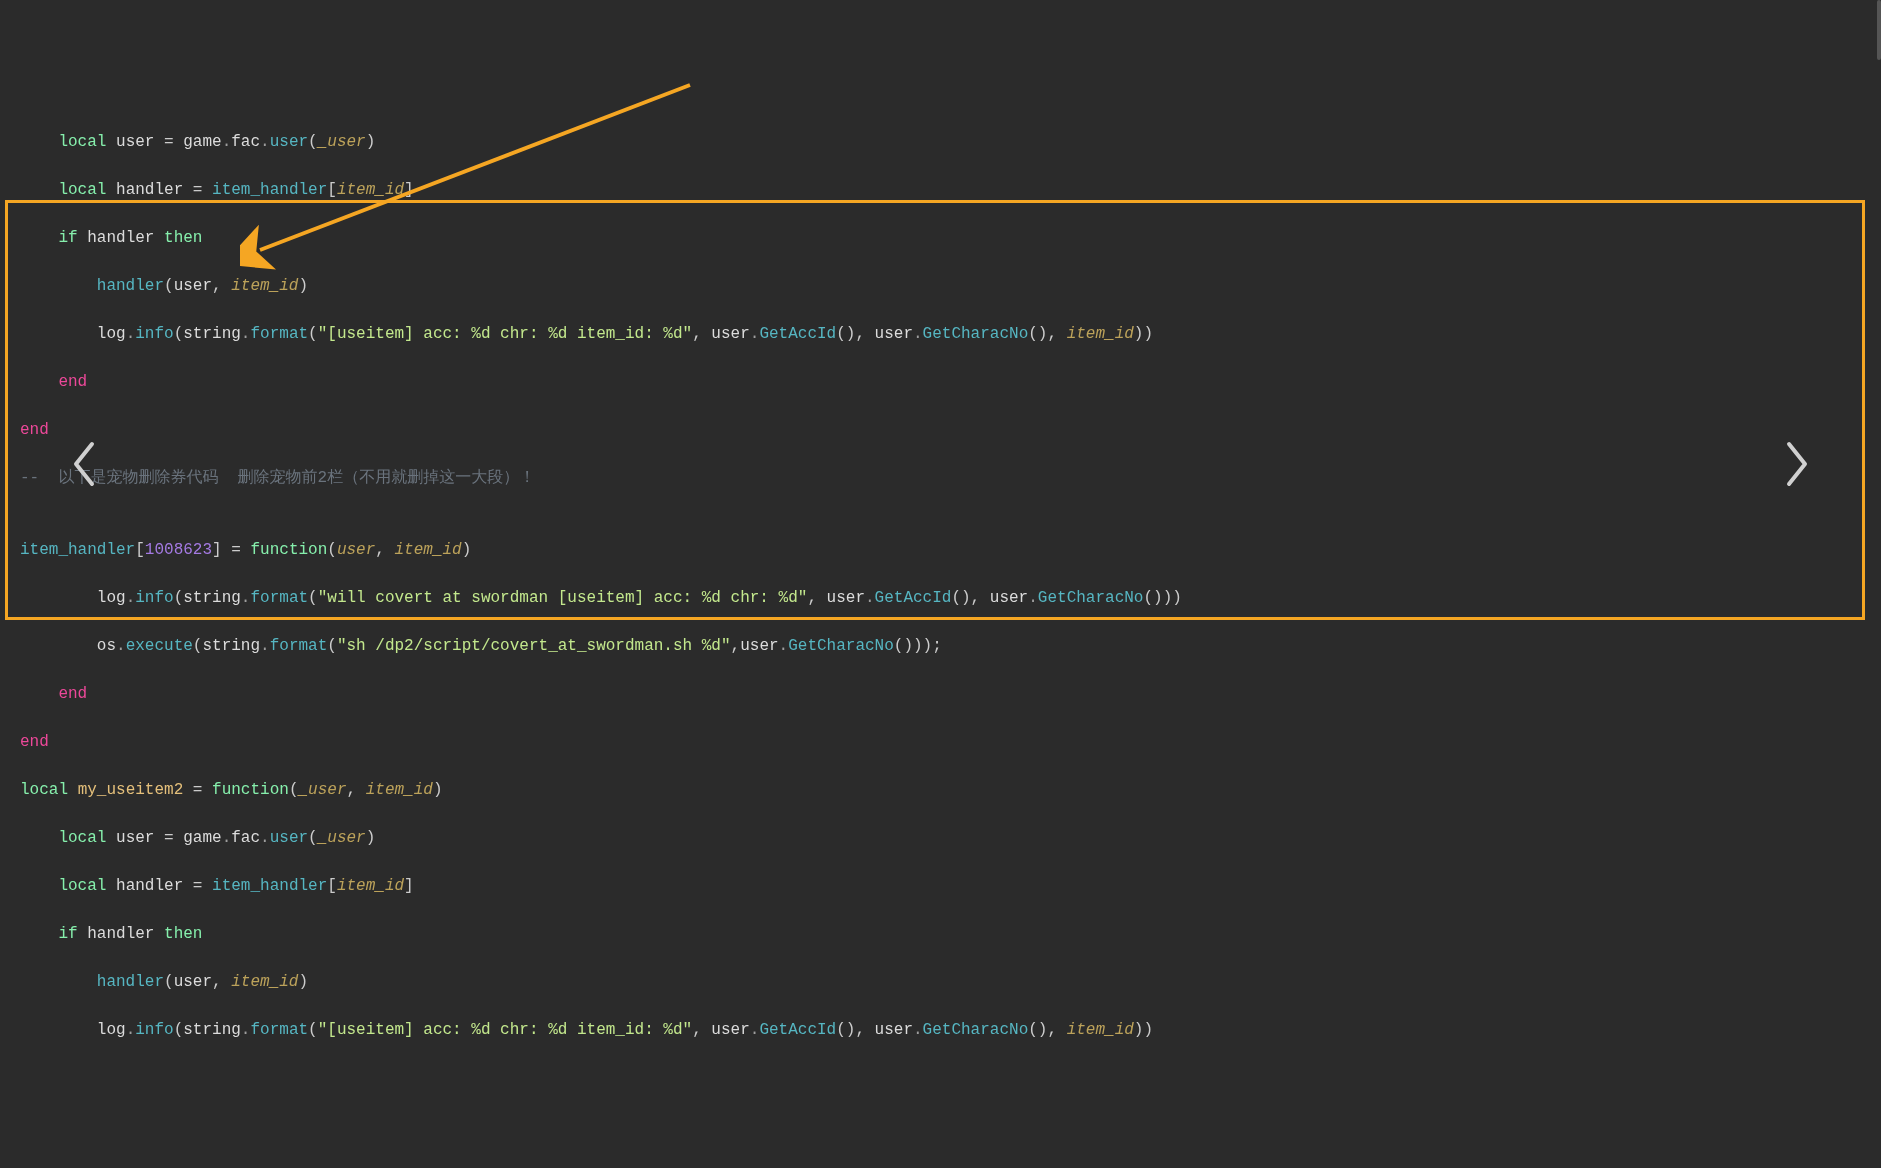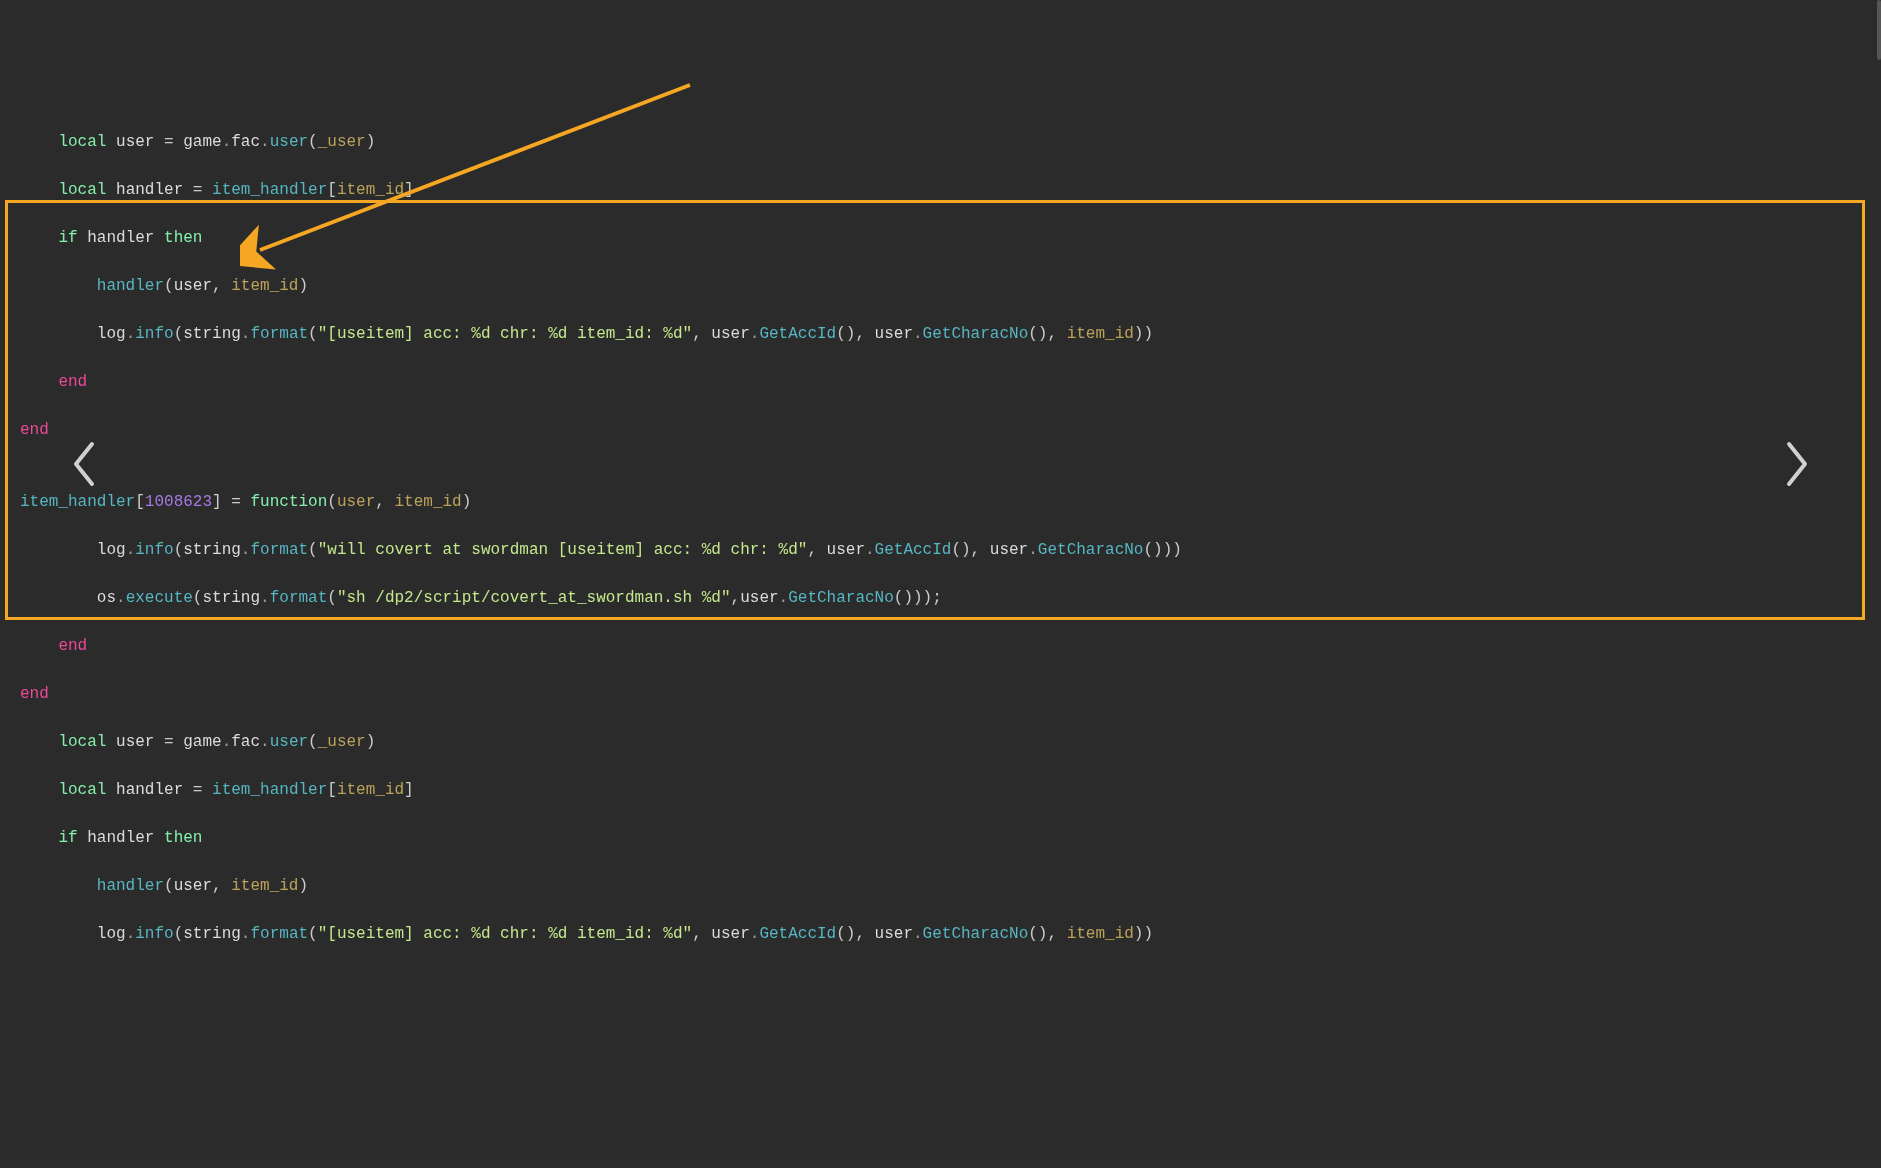--- a/index.html
+++ b/index.html
@@ -16,21 +16,21 @@
     width: 1881px;
     height: 1168px;
   }
   .kw     { color: #86efac; }          
   .fn     { color: #56b6c2; }          
   .ident  { color: #dcdcdc; }          
   .dot    { color: #9e9e9e; }
   .op     { color: #cccccc; }
   .str    { color: #c3e88d; }          
   .num    { color: #a47ae2; }          
-  .param  { color: #bca25a; }
+  .param  { color: #bca25a; font-style: italic; }
   .fname  { color: #e5c07b; }          
   .cmt    { color: #6a737d; }          
   .hotpink{ color: #ec4899; }
 
   #code-pane { position: relative; }
 
   .highlight-box {
     position: absolute;
     border: 3px solid #f5a623;
     pointer-events: none;
@@ -80,26 +80,28 @@
 
 
 <div id="code-pane">
 <div><span>    </span><span class="kw">local</span><span> </span><span class="ident">user</span><span class="op"> = </span><span class="ident">game</span><span class="dot">.</span><span class="ident">fac</span><span class="dot">.</span><span class="fn">user</span><span class="op">(</span><span class="param">_user</span><span class="op">)</span></div>
 <div><span>    </span><span class="kw">local</span><span> </span><span class="ident">handler</span><span class="op"> = </span><span class="fn">item_handler</span><span class="op">[</span><span class="param">item_id</span><span class="op">]</span></div>
 <div><span>    </span><span class="kw">if</span><span> </span><span class="ident">handler</span><span> </span><span class="kw">then</span></div>
 <div><span>        </span><span class="fn">handler</span><span class="op">(</span><span class="ident">user</span><span class="op">, </span><span class="param">item_id</span><span class="op">)</span></div>
 <div><span>        </span><span class="ident">log</span><span class="dot">.</span><span class="fn">info</span><span class="op">(</span><span class="ident">string</span><span class="dot">.</span><span class="fn">format</span><span class="op">(</span><span class="str">"[useitem] acc: %d chr: %d item_id: %d"</span><span class="op">, </span><span class="ident">user</span><span class="dot">.</span><span class="fn">GetAccId</span><span class="op">()</span><span class="op">, </span><span class="ident">user</span><span class="dot">.</span><span class="fn">GetCharacNo</span><span class="op">()</span><span class="op">, </span><span class="param">item_id</span><span class="op">))</span></div>
 <div><span>    </span><span class="hotpink">end</span></div>
 <div><span class="hotpink">end</span></div>
+<div><span class="cmt">--  以下是宠物删除券代码  删除宠物前2栏（不用就删掉这一大段）！</span></div>
 <div><span></span></div>
 <div><span class="fn">item_handler</span><span class="op">[</span><span class="num">1008623</span><span class="op">]</span><span class="op"> = </span><span class="kw">function</span><span class="op">(</span><span class="param">user</span><span class="op">, </span><span class="param">item_id</span><span class="op">)</span></div>
 <div><span>        </span><span class="ident">log</span><span class="dot">.</span><span class="fn">info</span><span class="op">(</span><span class="ident">string</span><span class="dot">.</span><span class="fn">format</span><span class="op">(</span><span class="str">"will covert at swordman [useitem] acc: %d chr: %d"</span><span class="op">, </span><span class="ident">user</span><span class="dot">.</span><span class="fn">GetAccId</span><span class="op">()</span><span class="op">, </span><span class="ident">user</span><span class="dot">.</span><span class="fn">GetCharacNo</span><span class="op">()))</span></div>
 <div><span>        </span><span class="ident">os</span><span class="dot">.</span><span class="fn">execute</span><span class="op">(</span><span class="ident">string</span><span class="dot">.</span><span class="fn">format</span><span class="op">(</span><span class="str">"sh /dp2/script/covert_at_swordman.sh %d"</span><span class="op">,</span><span class="ident">user</span><span class="dot">.</span><span class="fn">GetCharacNo</span><span class="op">()));</span></div>
 <div><span>    </span><span class="hotpink">end</span></div>
 <div><span class="hotpink">end</span></div>
+<div><span class="kw">local</span><span> </span><span class="fname">my_useitem2</span><span class="op"> = </span><span class="kw">function</span><span class="op">(</span><span class="param">_user</span><span class="op">, </span><span class="param">item_id</span><span class="op">)</span></div>
 <div><span>    </span><span class="kw">local</span><span> </span><span class="ident">user</span><span class="op"> = </span><span class="ident">game</span><span class="dot">.</span><span class="ident">fac</span><span class="dot">.</span><span class="fn">user</span><span class="op">(</span><span class="param">_user</span><span class="op">)</span></div>
 <div><span>    </span><span class="kw">local</span><span> </span><span class="ident">handler</span><span class="op"> = </span><span class="fn">item_handler</span><span class="op">[</span><span class="param">item_id</span><span class="op">]</span></div>
 <div><span>    </span><span class="kw">if</span><span> </span><span class="ident">handler</span><span> </span><span class="kw">then</span></div>
 <div><span>        </span><span class="fn">handler</span><span class="op">(</span><span class="ident">user</span><span class="op">, </span><span class="param">item_id</span><span class="op">)</span></div>
 <div><span>        </span><span class="ident">log</span><span class="dot">.</span><span class="fn">info</span><span class="op">(</span><span class="ident">string</span><span class="dot">.</span><span class="fn">format</span><span class="op">(</span><span class="str">"[useitem] acc: %d chr: %d item_id: %d"</span><span class="op">, </span><span class="ident">user</span><span class="dot">.</span><span class="fn">GetAccId</span><span class="op">()</span><span class="op">, </span><span class="ident">user</span><span class="dot">.</span><span class="fn">GetCharacNo</span><span class="op">()</span><span class="op">, </span><span class="param">item_id</span><span class="op">))</span></div>
 
 
 
 <div><span></span></div>
 

